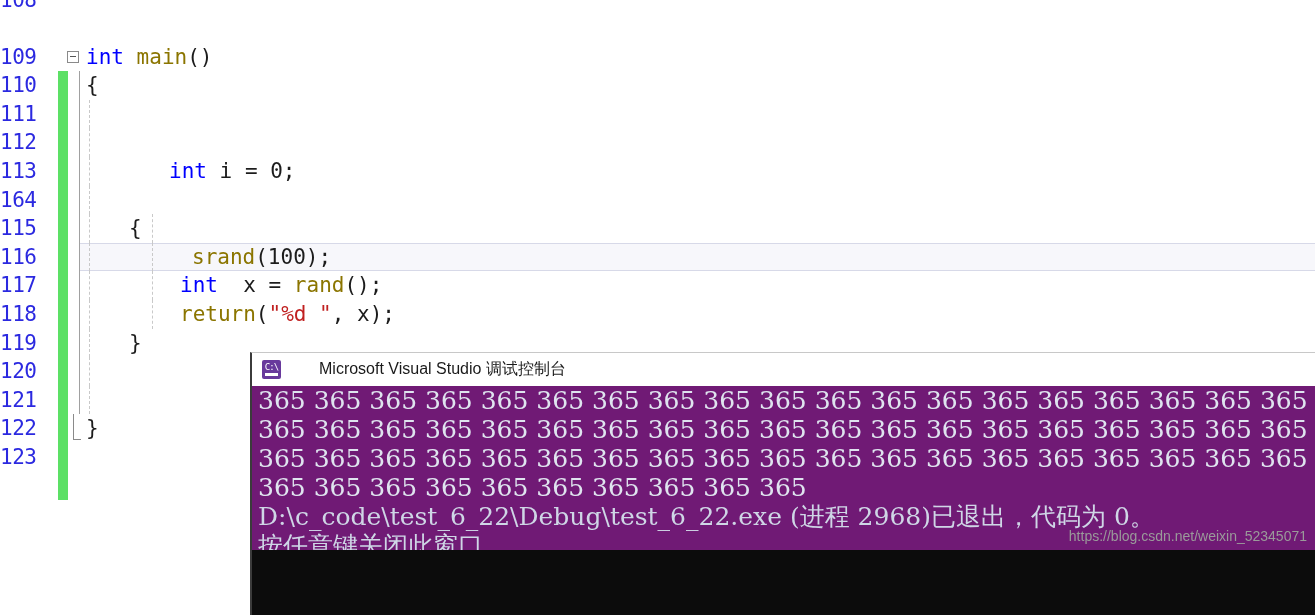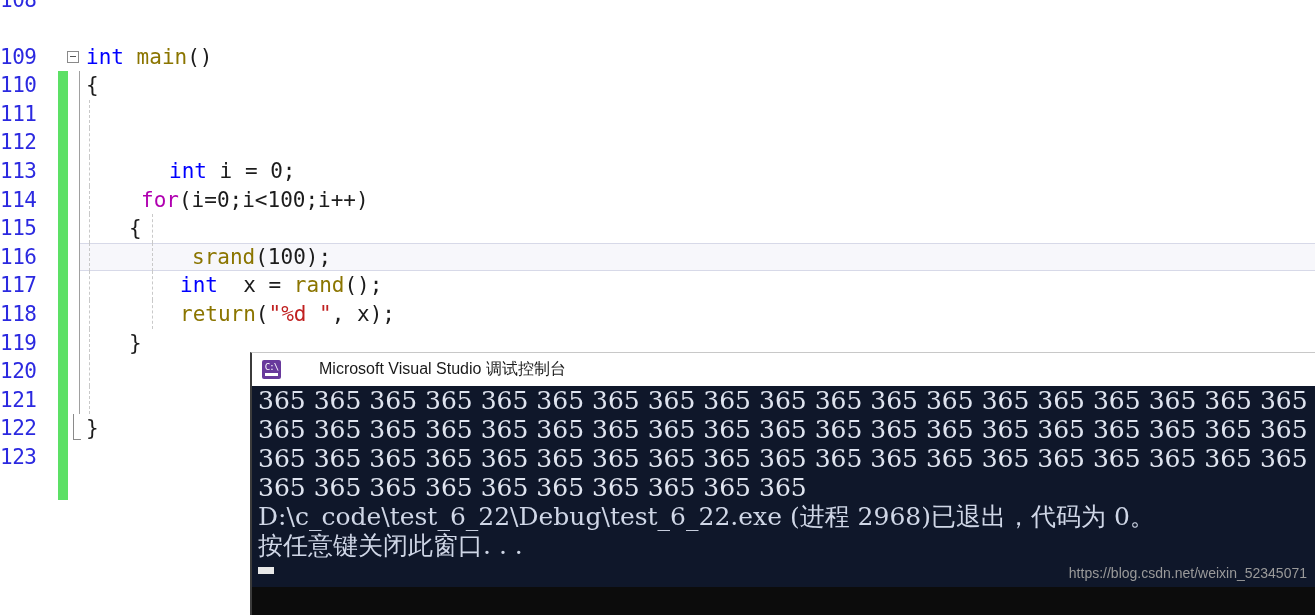--- a/index.html
+++ b/index.html
@@ -164,22 +164,22 @@
     background: #ffffff;
   }
   #console-title-text {
     font-family: "Liberation Sans", "DejaVu Sans", sans-serif;
     font-size: 16px;
     color: #1a1a1a;
     margin-left: 29px;
   }
   #console-body {
     position: relative;
-    height: 201px;
-    background: #0f172a;
+    height: 164px;
+    background: #701a75;
     overflow: hidden;
     padding-left: 6px;
     box-sizing: border-box;
   }
   .con-line {
     height: 29px;
     line-height: 29px;
     font-family: "DejaVu Serif", "Liberation Serif", serif;
     font-size: 25px;
     color: #cfd6e6;
@@ -243,33 +243,32 @@
   </div>
 
   <div class="code-line">
     <span class="ln">113</span>
     <span class="changebar"></span>
     <span class="vguide"></span>
     <span class="dashguide dg1"></span>
   </div>
 
   <div class="code-line">
-    <span class="ln">114</span>
+    <span class="ln">164</span>
     <span class="changebar"></span>
     <span class="vguide"></span>
     <span class="dashguide dg1"></span>
     <span class="codetext" style="left:141px;margin-left:28px;"><span class="kw">int</span> <span class="var">i</span> <span class="pun">=</span> <span class="pun">0;</span></span>
   </div>
 
   <div class="code-line">
     <span class="ln">115</span>
     <span class="changebar"></span>
     <span class="vguide"></span>
     <span class="dashguide dg1"></span>
-    <span class="codetext" style="left:141px;"><span class="ctl">for</span><span class="pun">(</span><span class="var">i</span><span class="pun">=0;</span><span class="var">i</span><span class="pun">&lt;100;</span><span class="var">i</span><span class="pun">++)</span></span>
   </div>
 
   <div class="code-line">
     <span class="ln">116</span>
     <span class="changebar"></span>
     <span class="vguide"></span>
     <span class="dashguide dg1"></span>
     <span class="dashguide dg2"></span>
     <span class="codetext" style="left:129px;"><span class="pun">{</span></span>
   </div>

